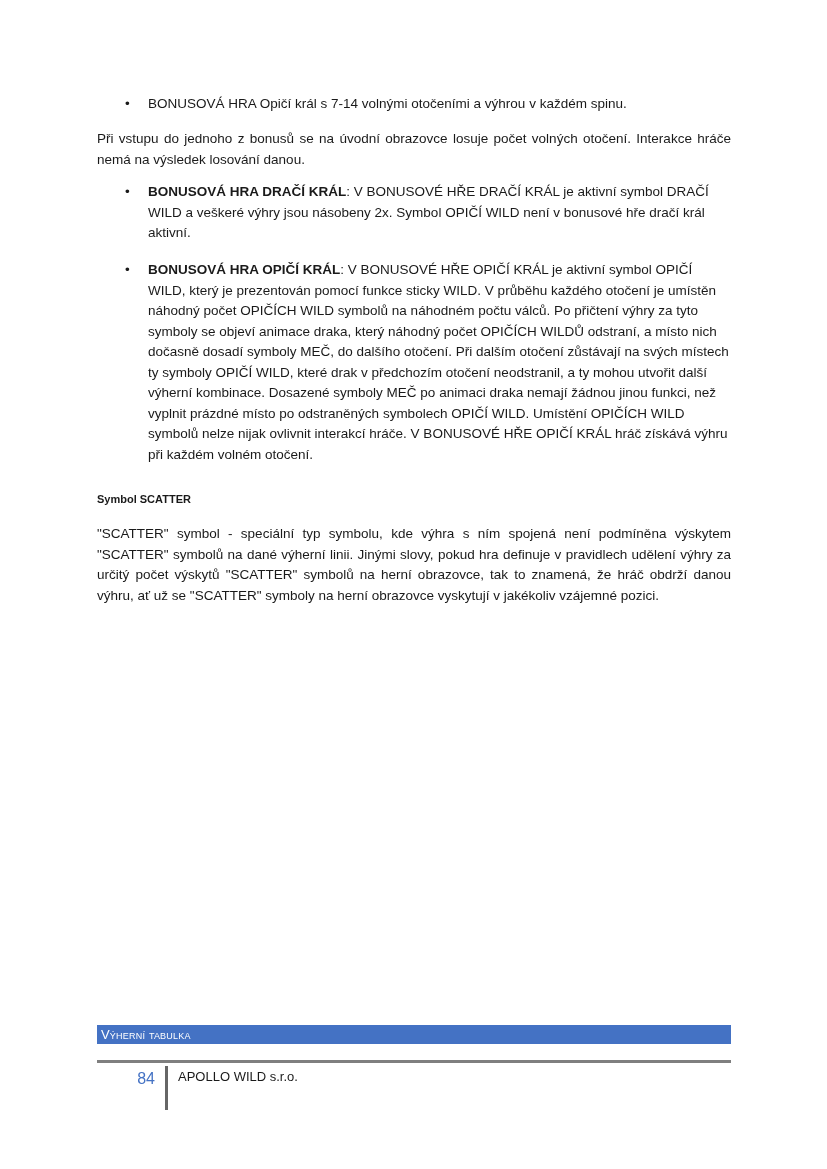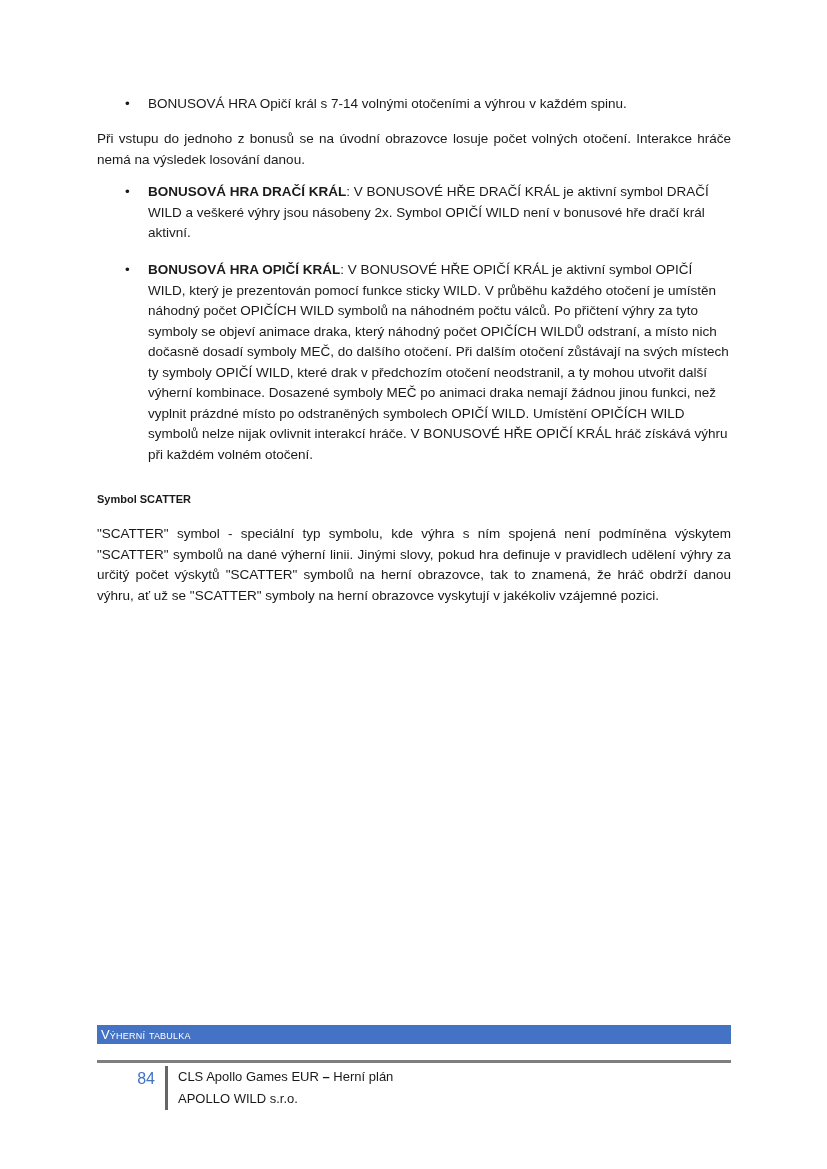--- a/index.html
+++ b/index.html
@@ -140,18 +140,17 @@
   <div class="section-bar">
     <span>Výherní tabulka</span>
   </div>
 
   <div class="footer-rule"></div>
 
   <div class="footer">
     <div class="footer-pagenum">84</div>
     <div class="footer-sep"></div>
     <div class="footer-lines">
-      <div><span>CLS Apollo Games EUR </span><span class="bold">–</span><span> Herní plán</span></div>
       <div>APOLLO WILD  s.r.o.</div>
     </div>
   </div>
 
 </div>
 
 </body></html>

